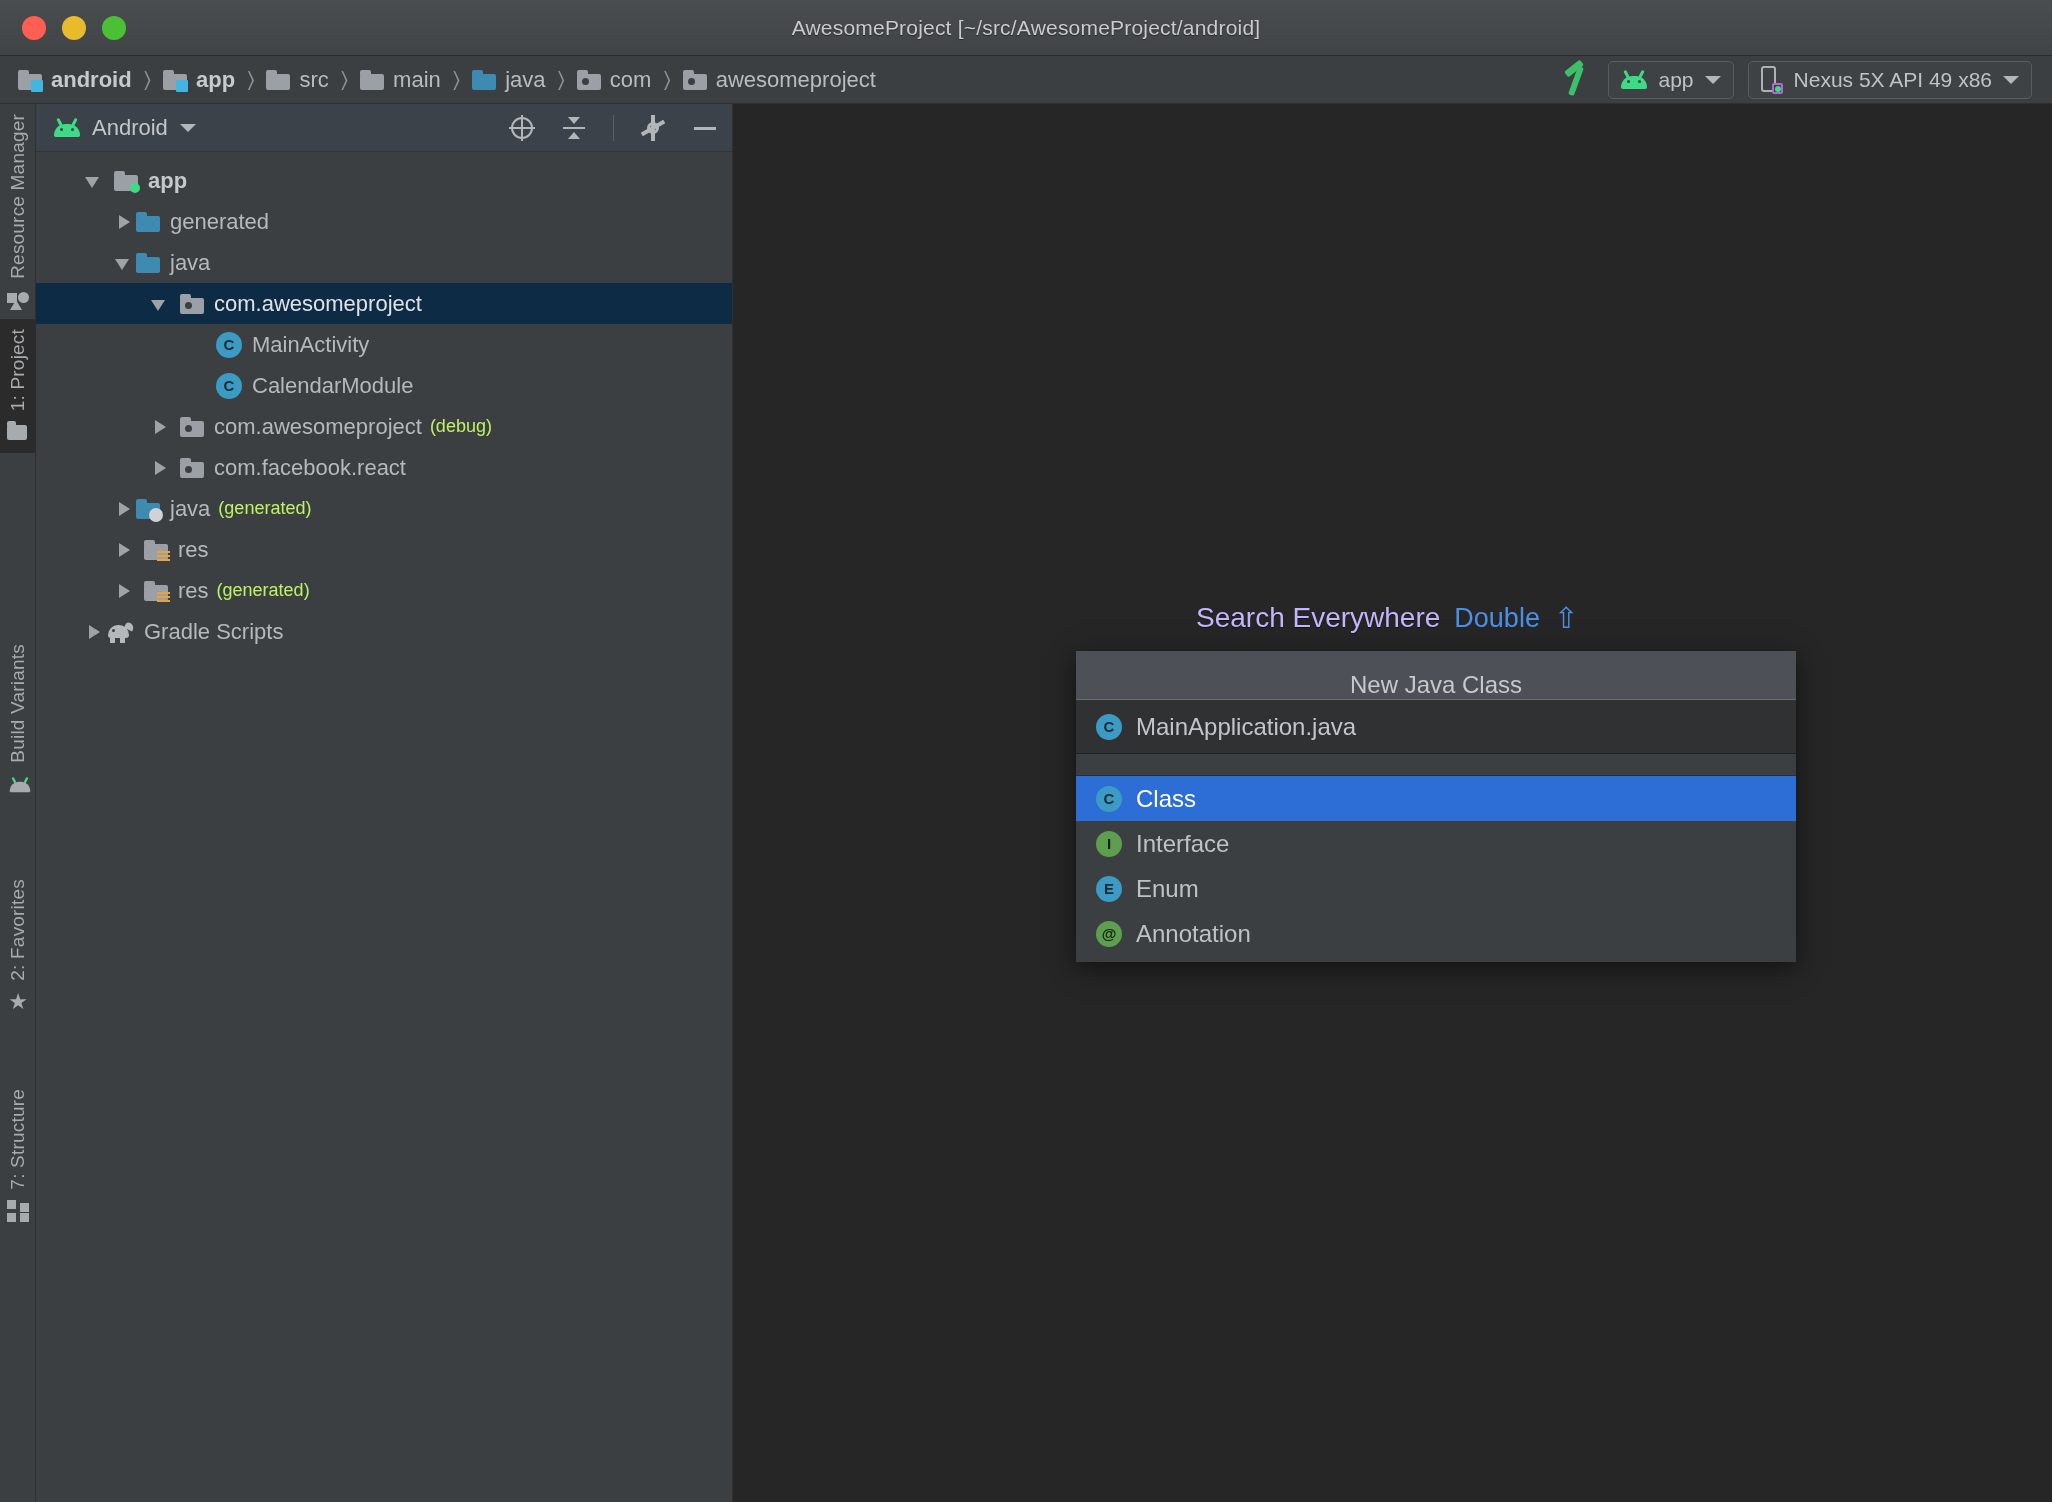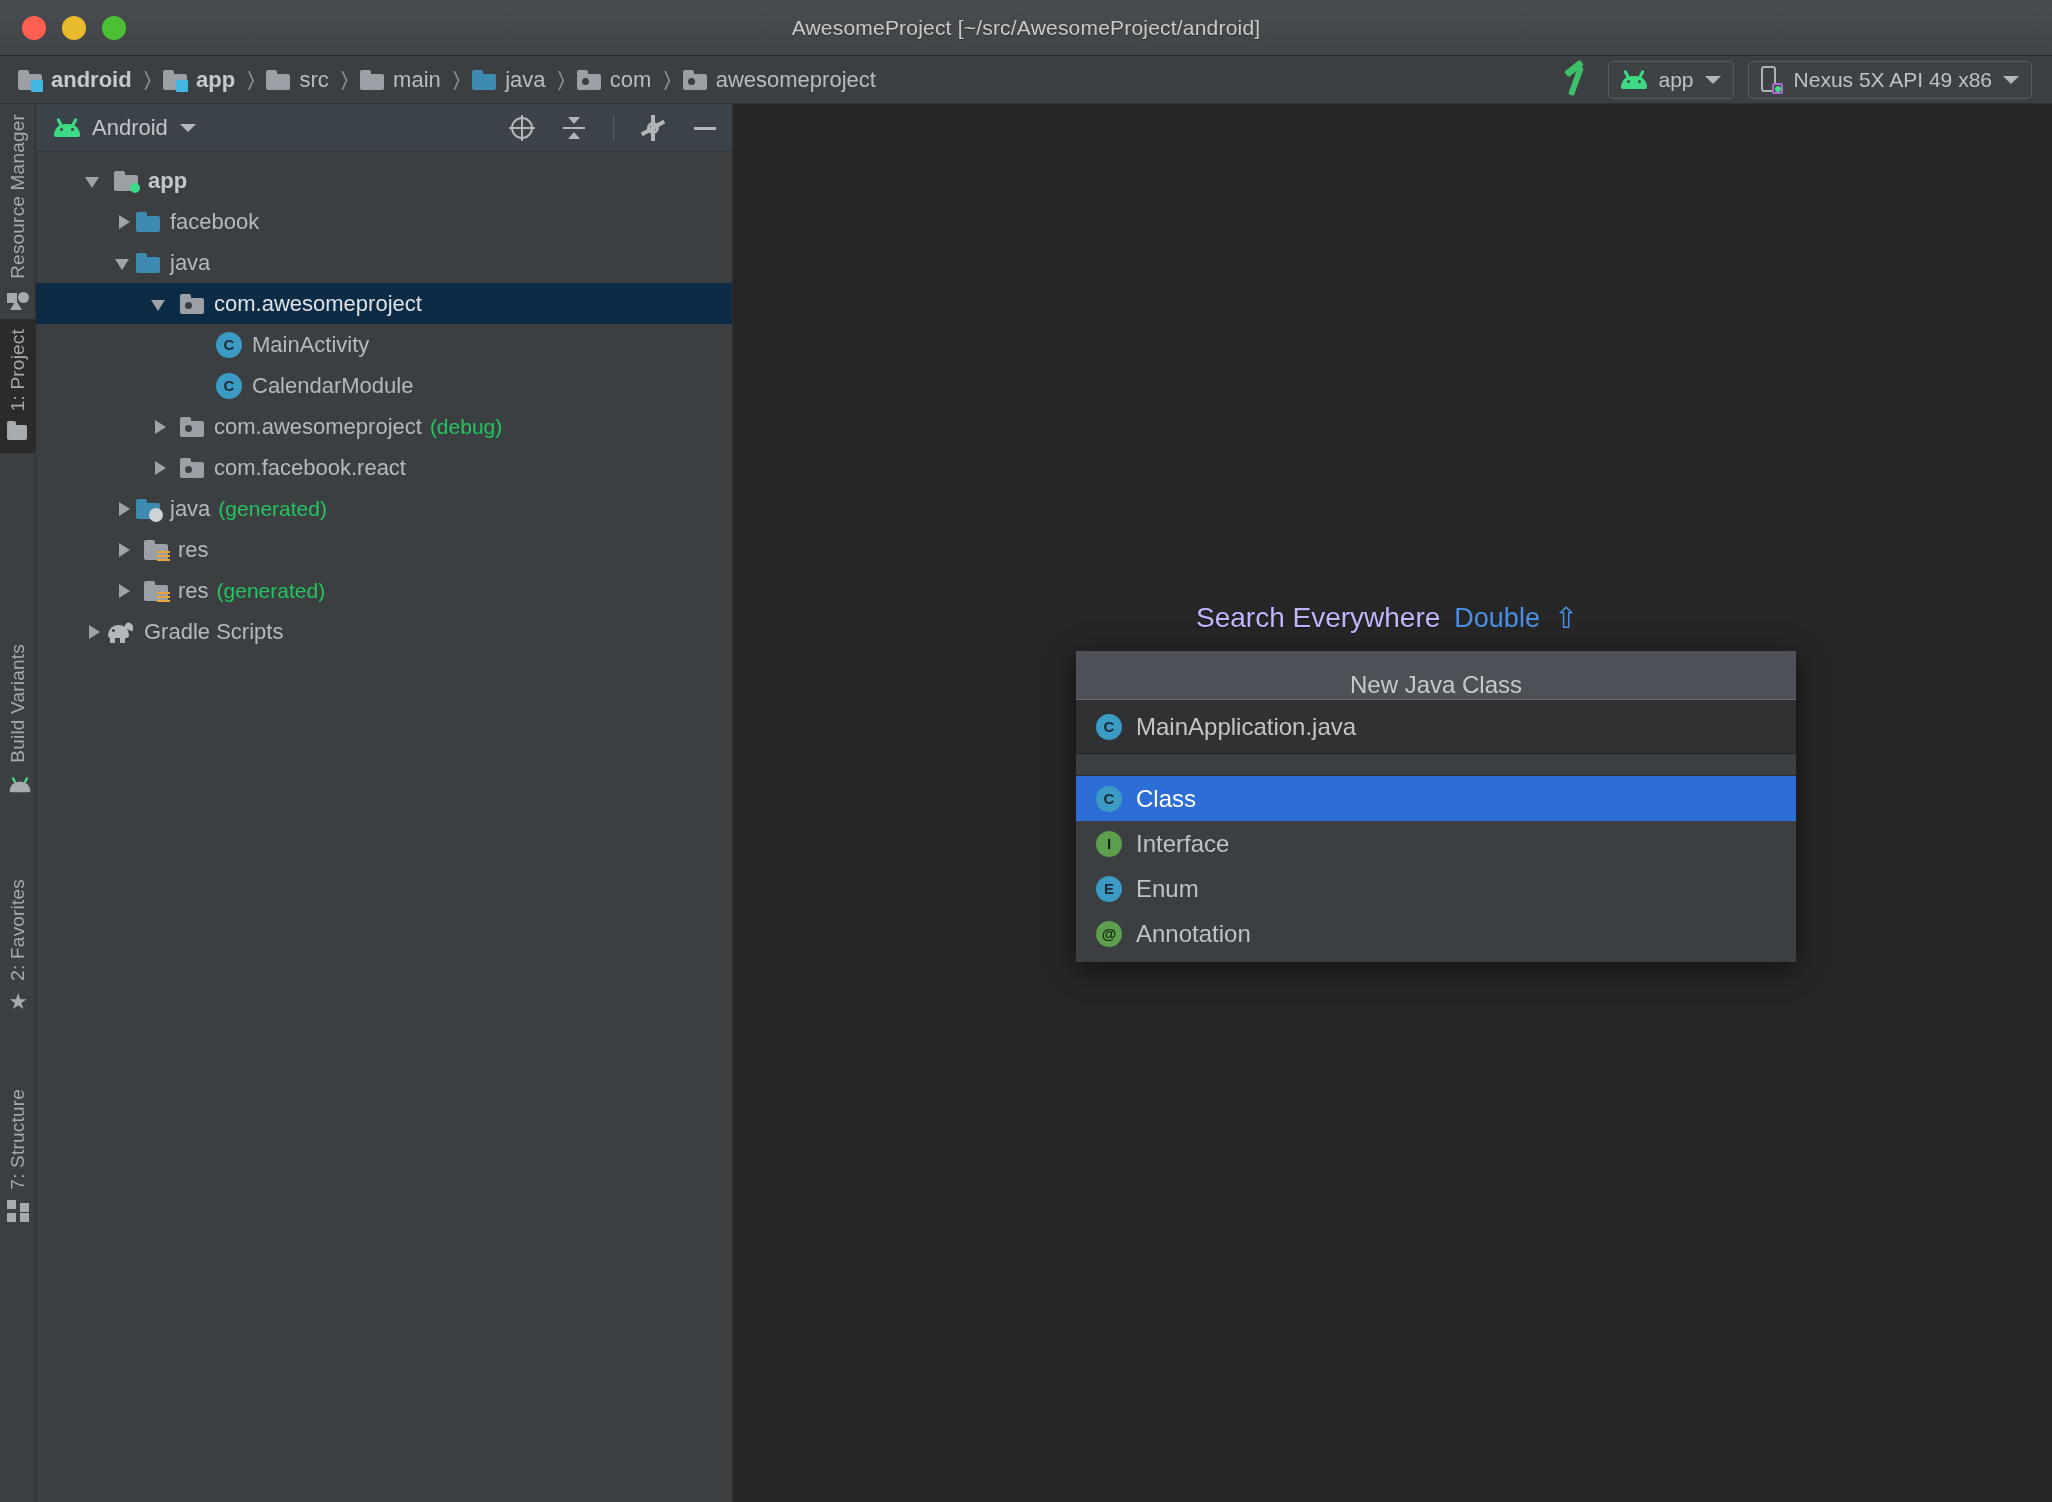--- a/index.html
+++ b/index.html
@@ -146,21 +146,21 @@
   .row { display: flex; align-items: center; height: 41px; padding-right: 8px; white-space: nowrap; }
   .row.selected { background: #0d2b45; }
   .twisty { width: 26px; height: 26px; flex: 0 0 auto; position: relative; }
   .twisty.closed:after { content: ""; position: absolute; left: 9px; top: 6px; width: 0; height: 0;
       border-top: 7px solid transparent; border-bottom: 7px solid transparent; border-left: 11px solid #9fa3a6; }
   .twisty.open:after { content: ""; position: absolute; left: 5px; top: 9px; width: 0; height: 0;
       border-left: 7px solid transparent; border-right: 7px solid transparent; border-top: 11px solid #9fa3a6; }
   .row .name { color: #b6b9bc; font-size: 22px; margin-left: 10px; }
   .row.bold .name { font-weight: bold; color: #c5c8cb; }
   .row.selected .name { color: #dfe2e5; }
-  .row .grey { color: #22c55e; margin-left: 8px; font-size: 21px; }
+  .row .grey { color: #bef264; margin-left: 8px; font-size: 18px; }
   .cicon { width: 26px; height: 26px; border-radius: 50%; display: flex; align-items: center;
       justify-content: center; font-size: 15px; font-weight: bold; color: #1c2b33; flex: 0 0 auto; }
   .cicon.blue { background: #3b9bc4; }
   .cicon.green { background: #5e9e4f; color: #10230e; }
   .gradle { width: 28px; height: 22px; position: relative; flex: 0 0 auto; }
   .gradle .gb { position: absolute; left: 2px; top: 4px; width: 21px; height: 13px; background: #b4b8bb;
       border-radius: 10px 10px 3px 3px; }
   .gradle .gt { position: absolute; right: 0px; top: 2px; width: 9px; height: 7px; background: #b4b8bb;
       border-radius: 4px 6px 0 0; transform: rotate(25deg); }
   .gradle .gl1, .gradle .gl2 { position: absolute; bottom: 0; width: 5px; height: 5px; background: #b4b8bb; }
@@ -410,21 +410,21 @@
         </span>
         <span class="name">app</span>
       </div>
 
       <div class="row" style="padding-left:74px;">
         <span class="twisty closed"></span>
         <span class="ficon blue">
           <span class="tab"></span>
             <span class="body"></span>
         </span>
-        <span class="name">facebook</span>
+        <span class="name">generated</span>
       </div>
 
       <div class="row" style="padding-left:74px;">
         <span class="twisty open"></span>
         <span class="ficon blue">
           <span class="tab"></span>
             <span class="body"></span>
         </span>
         <span class="name">java</span>
       </div>

